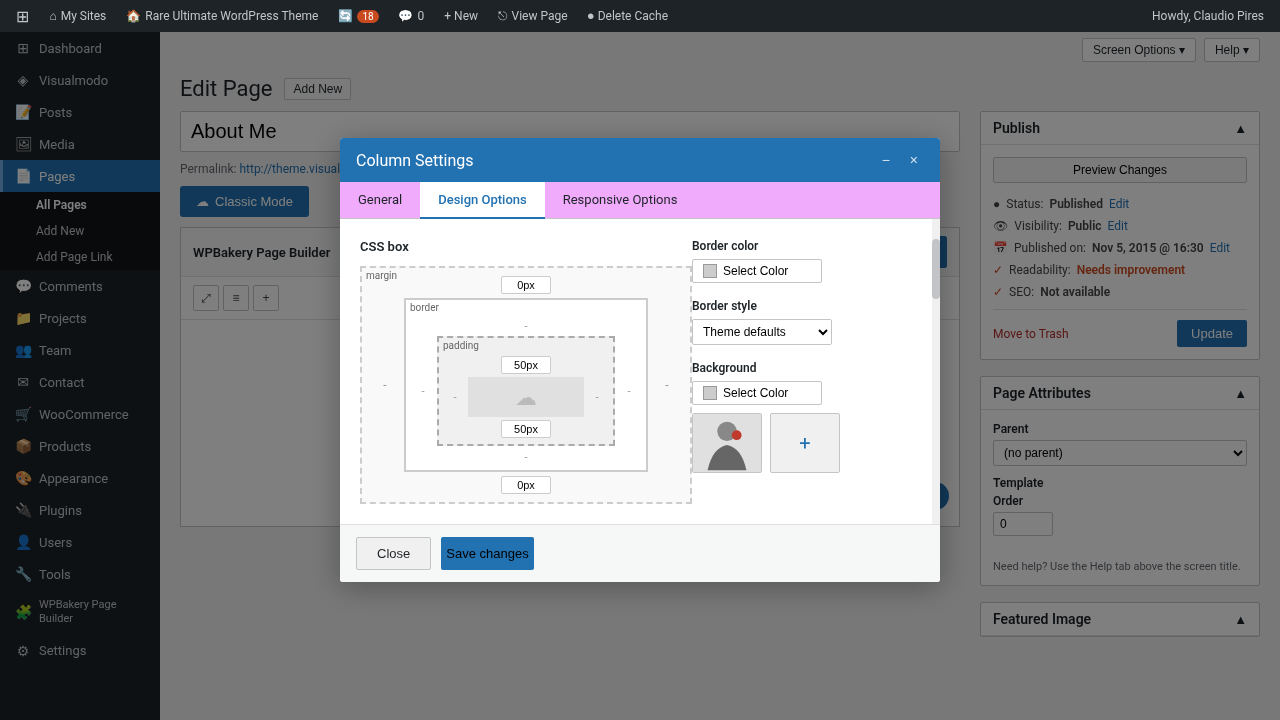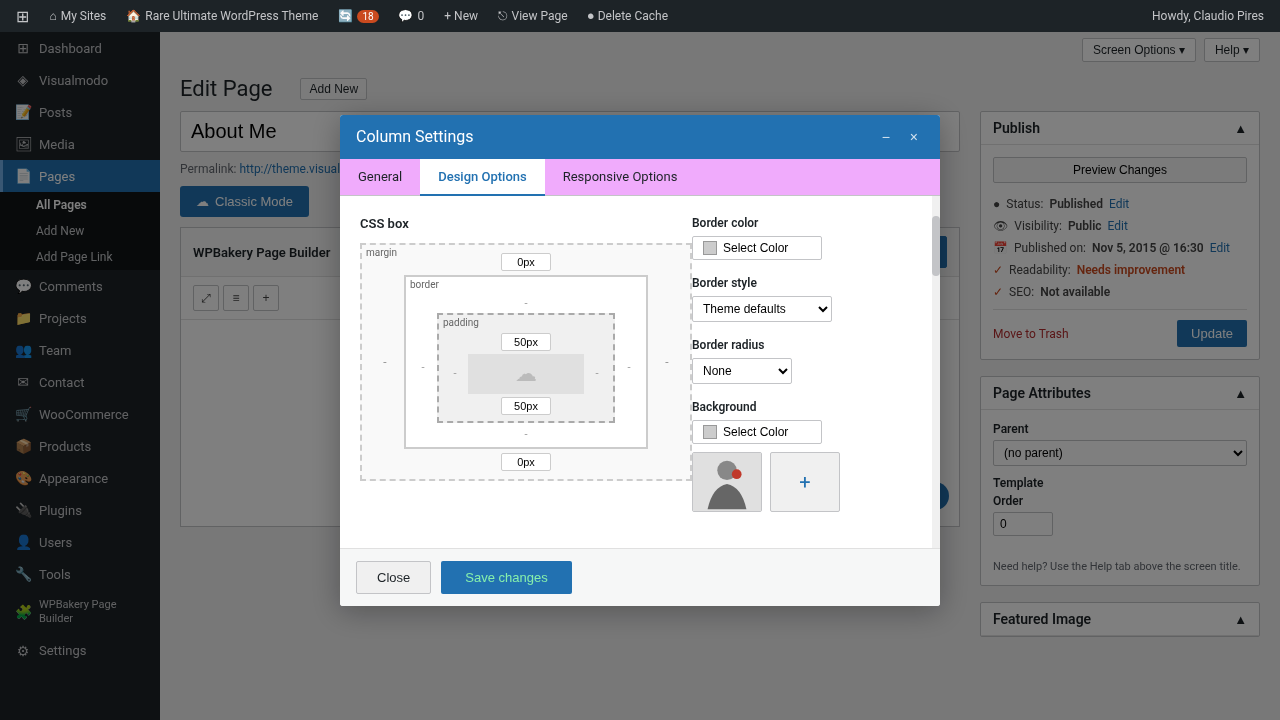--- a/index.html
+++ b/index.html
@@ -93,21 +93,21 @@
       font-size: 12px;
       cursor: pointer;
       color: #1d2327;
     }
 
     
     #page-header {
       padding: 8px 20px 0;
       display: flex;
       align-items: center;
-      gap: 28px;
+      gap: 12px;
     }
     .page-title-h1 { font-size: 22px; font-weight: 400; color: #1d2327; }
     .add-new-btn {
       background: #f6f7f7;
       border: 1px solid #c3c4c7;
       border-radius: 2px;
       padding: 3px 8px;
       font-size: 12px;
       cursor: pointer;
       color: #1d2327;
@@ -504,24 +504,24 @@
       background: #f0f0f0;
       border: 1px solid #c3c4c7;
       border-radius: 2px;
       padding: 8px 20px;
       font-size: 13px;
       cursor: pointer;
       color: #1d2327;
     }
     .modal-save-btn {
       background: #2271b1;
-      color: #86efac;
+      color: #000000;
       border: none;
       border-radius: 2px;
-      padding: 8px 24px;
+      padding: 8px 5px;
       font-size: 13px;
       cursor: pointer;
     }
 
     
     .modal-body-wrapper {
       position: relative;
       display: flex;
       flex: 1;
       overflow: hidden;
@@ -903,30 +903,20 @@
             <span class="option-label">Border style</span>
             <select class="style-select">
               <option>Theme defaults</option>
               <option>None</option>
               <option>Solid</option>
               <option>Dashed</option>
               <option>Dotted</option>
             </select>
           </div>
 
-          <div class="option-group">
-            <span class="option-label">Border radius</span>
-            <select class="radius-select">
-              <option>None</option>
-              <option>Small</option>
-              <option>Medium</option>
-              <option>Large</option>
-              <option>Full</option>
-            </select>
-          </div>
 
           <div class="option-group">
             <span class="option-label">Background</span>
             <button class="color-select-btn">
               <span class="color-preview"></span>
               <span>Select Color</span>
             </button>
 
             <div class="bg-thumbnails">
               <div class="bg-thumb">

